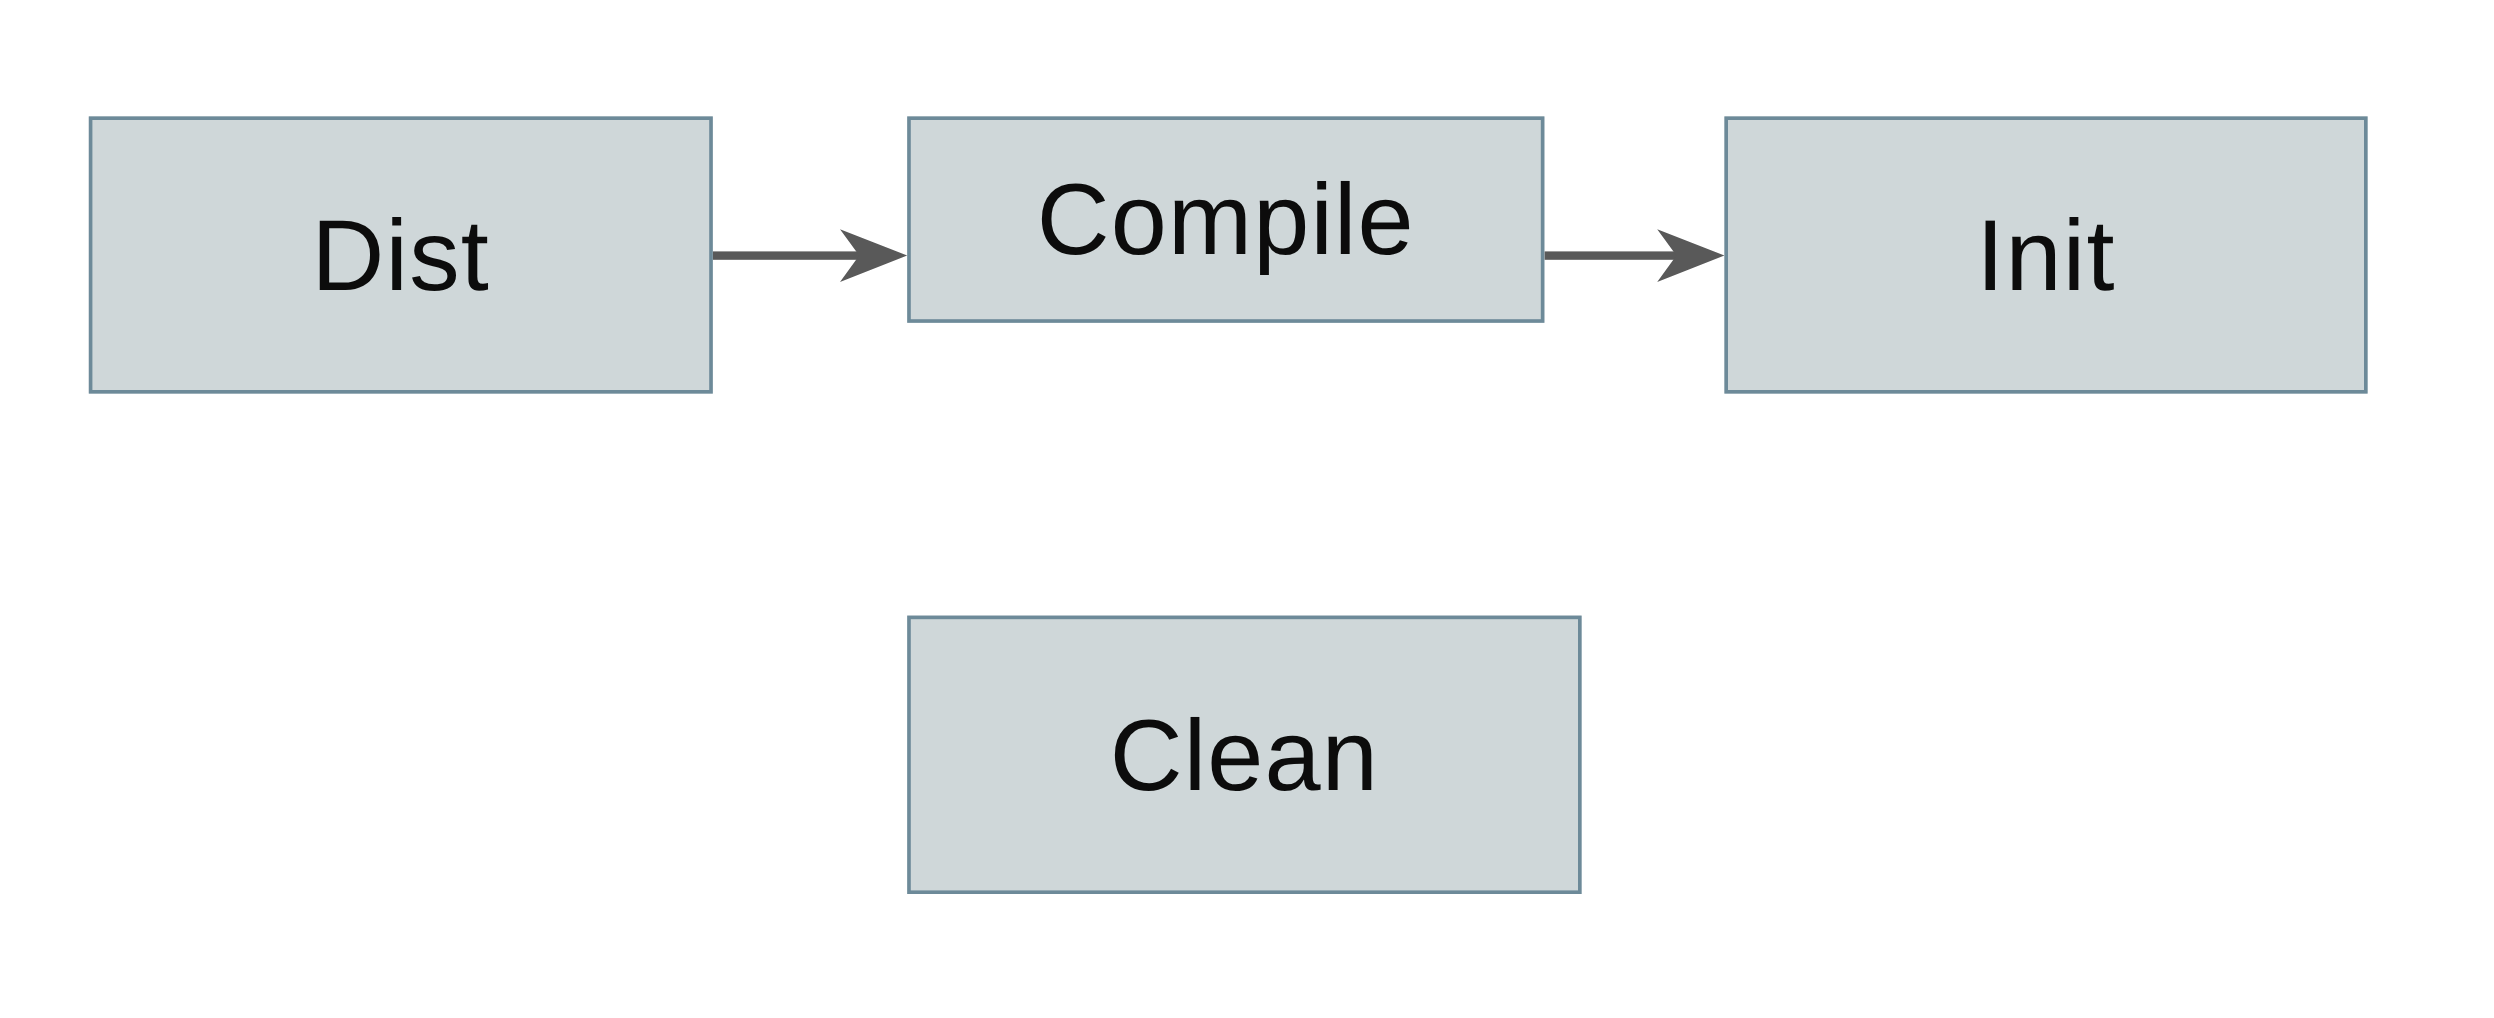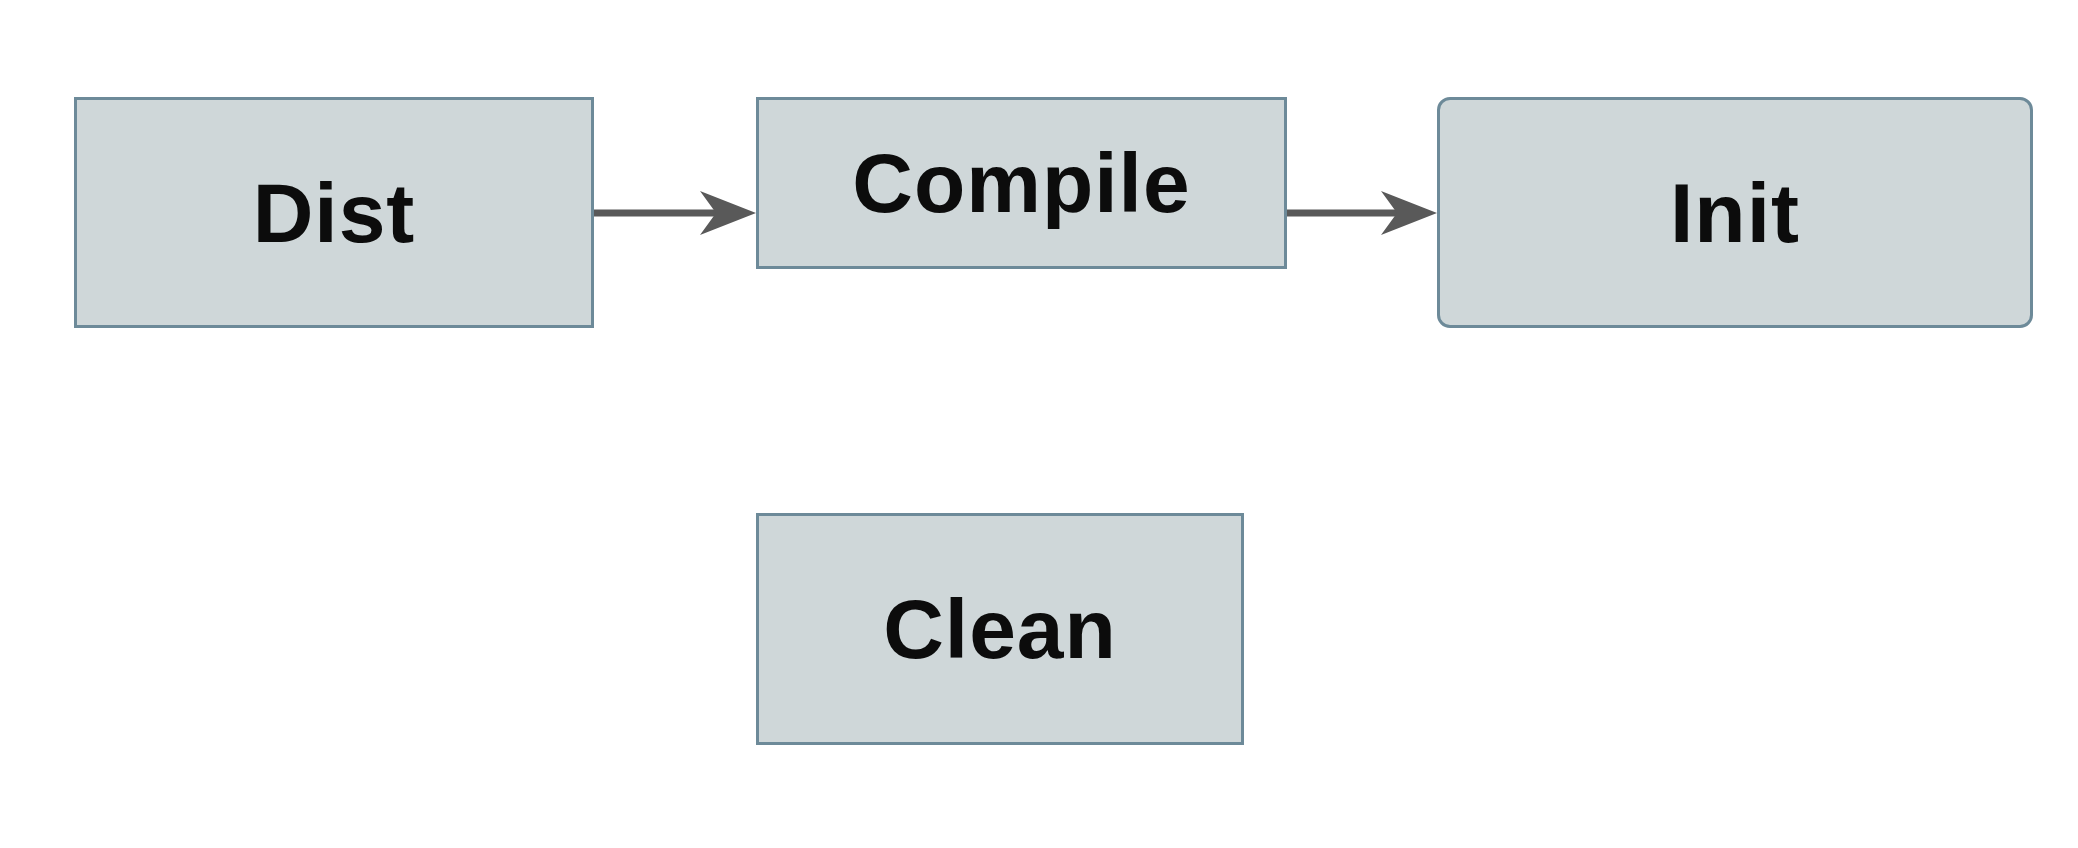--- a/index.html
+++ b/index.html
@@ -25,29 +25,29 @@
     position: absolute;
     background: var(--node-fill);
     border: 3px solid var(--node-border);
     display: flex;
     align-items: center;
     justify-content: center;
   }
   .node-label {
     color: var(--text);
     font-size: 84px;
-    font-weight: 700;
+    font-weight: 400;
     letter-spacing: 1px;
     line-height: 1;
     white-space: nowrap;
   }
   .node-dist    { left: 74px;   top: 97px;  width: 520px; height: 231px; }
   .node-compile { left: 756px;  top: 97px;  width: 531px; height: 172px; }
-  .node-init    { left: 1437px; top: 97px;  width: 596px; height: 231px; border-radius: 13px; }
-  .node-clean   { left: 756px;  top: 513px; width: 488px; height: 232px; }
+  .node-init    { left: 1437px; top: 97px;  width: 536px; height: 231px; }
+  .node-clean   { left: 756px;  top: 513px; width: 562px; height: 232px; }
   .edge {
     position: absolute;
     display: block;
   }
   .edge-1 { left: 594px;  top: 188px; }
   .edge-2 { left: 1287px; top: 188px; }
 </style>
 </head>
 <body>
 

